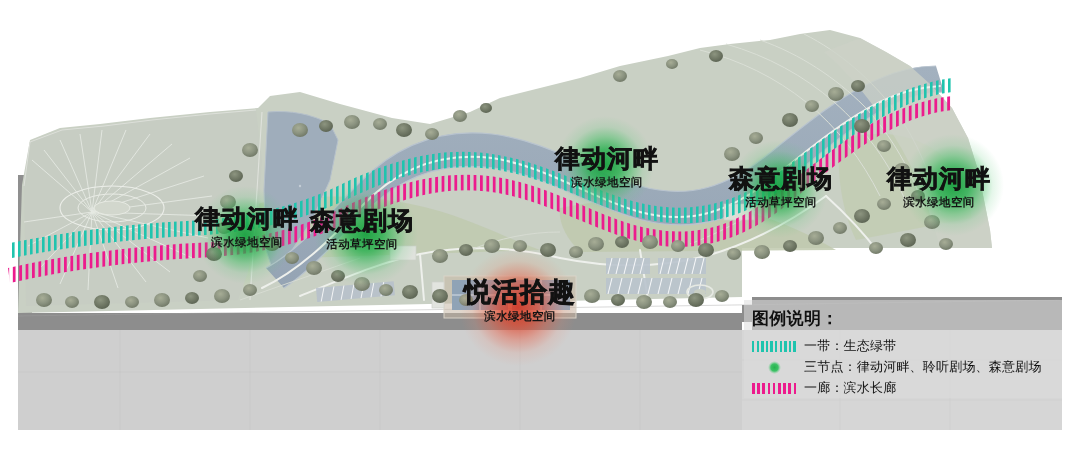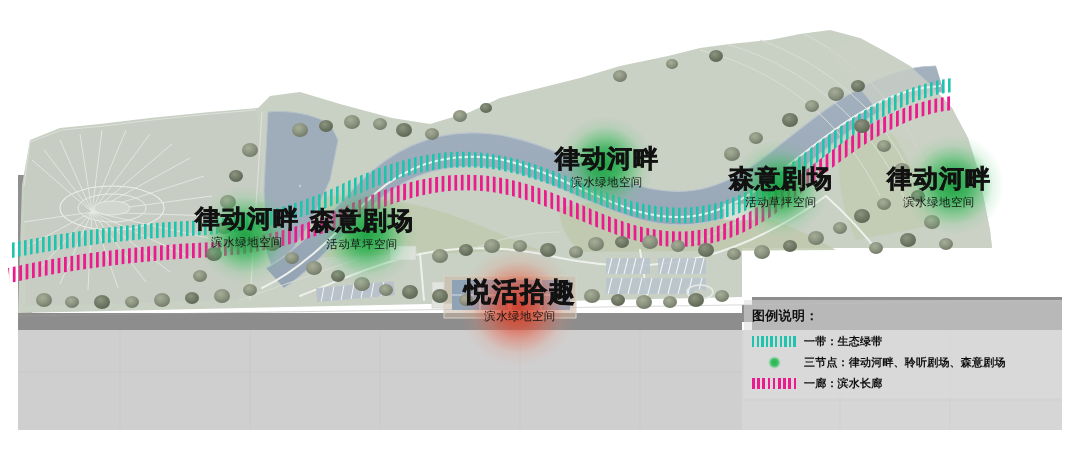--- a/index.html
+++ b/index.html
@@ -61,40 +61,40 @@
     font-family: "DejaVu Sans", "Liberation Sans", sans-serif;
     font-weight: 700;
     font-size: 25px;
     letter-spacing: 1px;
     color: #121212;
     display: block;
     -webkit-text-stroke: 0.7px #121212;
   }
   .node-sub {
     font-family: "DejaVu Sans", "Liberation Sans", sans-serif;
-    font-weight: 400;
+    font-weight: 700;
     font-size: 11.5px;
     letter-spacing: 0.4px;
     color: #141414;
     display: block;
     margin-top: 6px;
   }
   .node-label.big .node-title { font-size: 27px; }
 
   
   #legend {
     position: absolute;
     left: 752px;
     top: 307px;
     width: 262px;
   }
   #legend-title {
     font-family: "DejaVu Sans", "Liberation Sans", sans-serif;
     font-weight: 700;
-    font-size: 13px;
+    font-size: 17px;
     color: #101010;
     letter-spacing: 0.3px;
     margin-bottom: 7px;
   }
   .legend-row {
     display: flex;
     align-items: center;
     height: 18px;
     margin-bottom: 3px;
   }
@@ -126,22 +126,22 @@
     width: 13px;
     height: 13px;
     border-radius: 50%;
     background: radial-gradient(circle closest-side,
                 #27b24e 0%, #3cc265 55%,
                 rgba(70,200,110,0.35) 80%,
                 rgba(255,255,255,0) 100%);
   }
   .legend-text {
     font-family: "DejaVu Sans", "Liberation Sans", sans-serif;
-    font-weight: 700;
-    font-size: 11px;
+    font-weight: 400;
+    font-size: 13px;
     color: #101010;
     letter-spacing: 0.2px;
     white-space: nowrap;
   }
 </style>
 </head>
 <body>
 
 <div id="plan">
 

